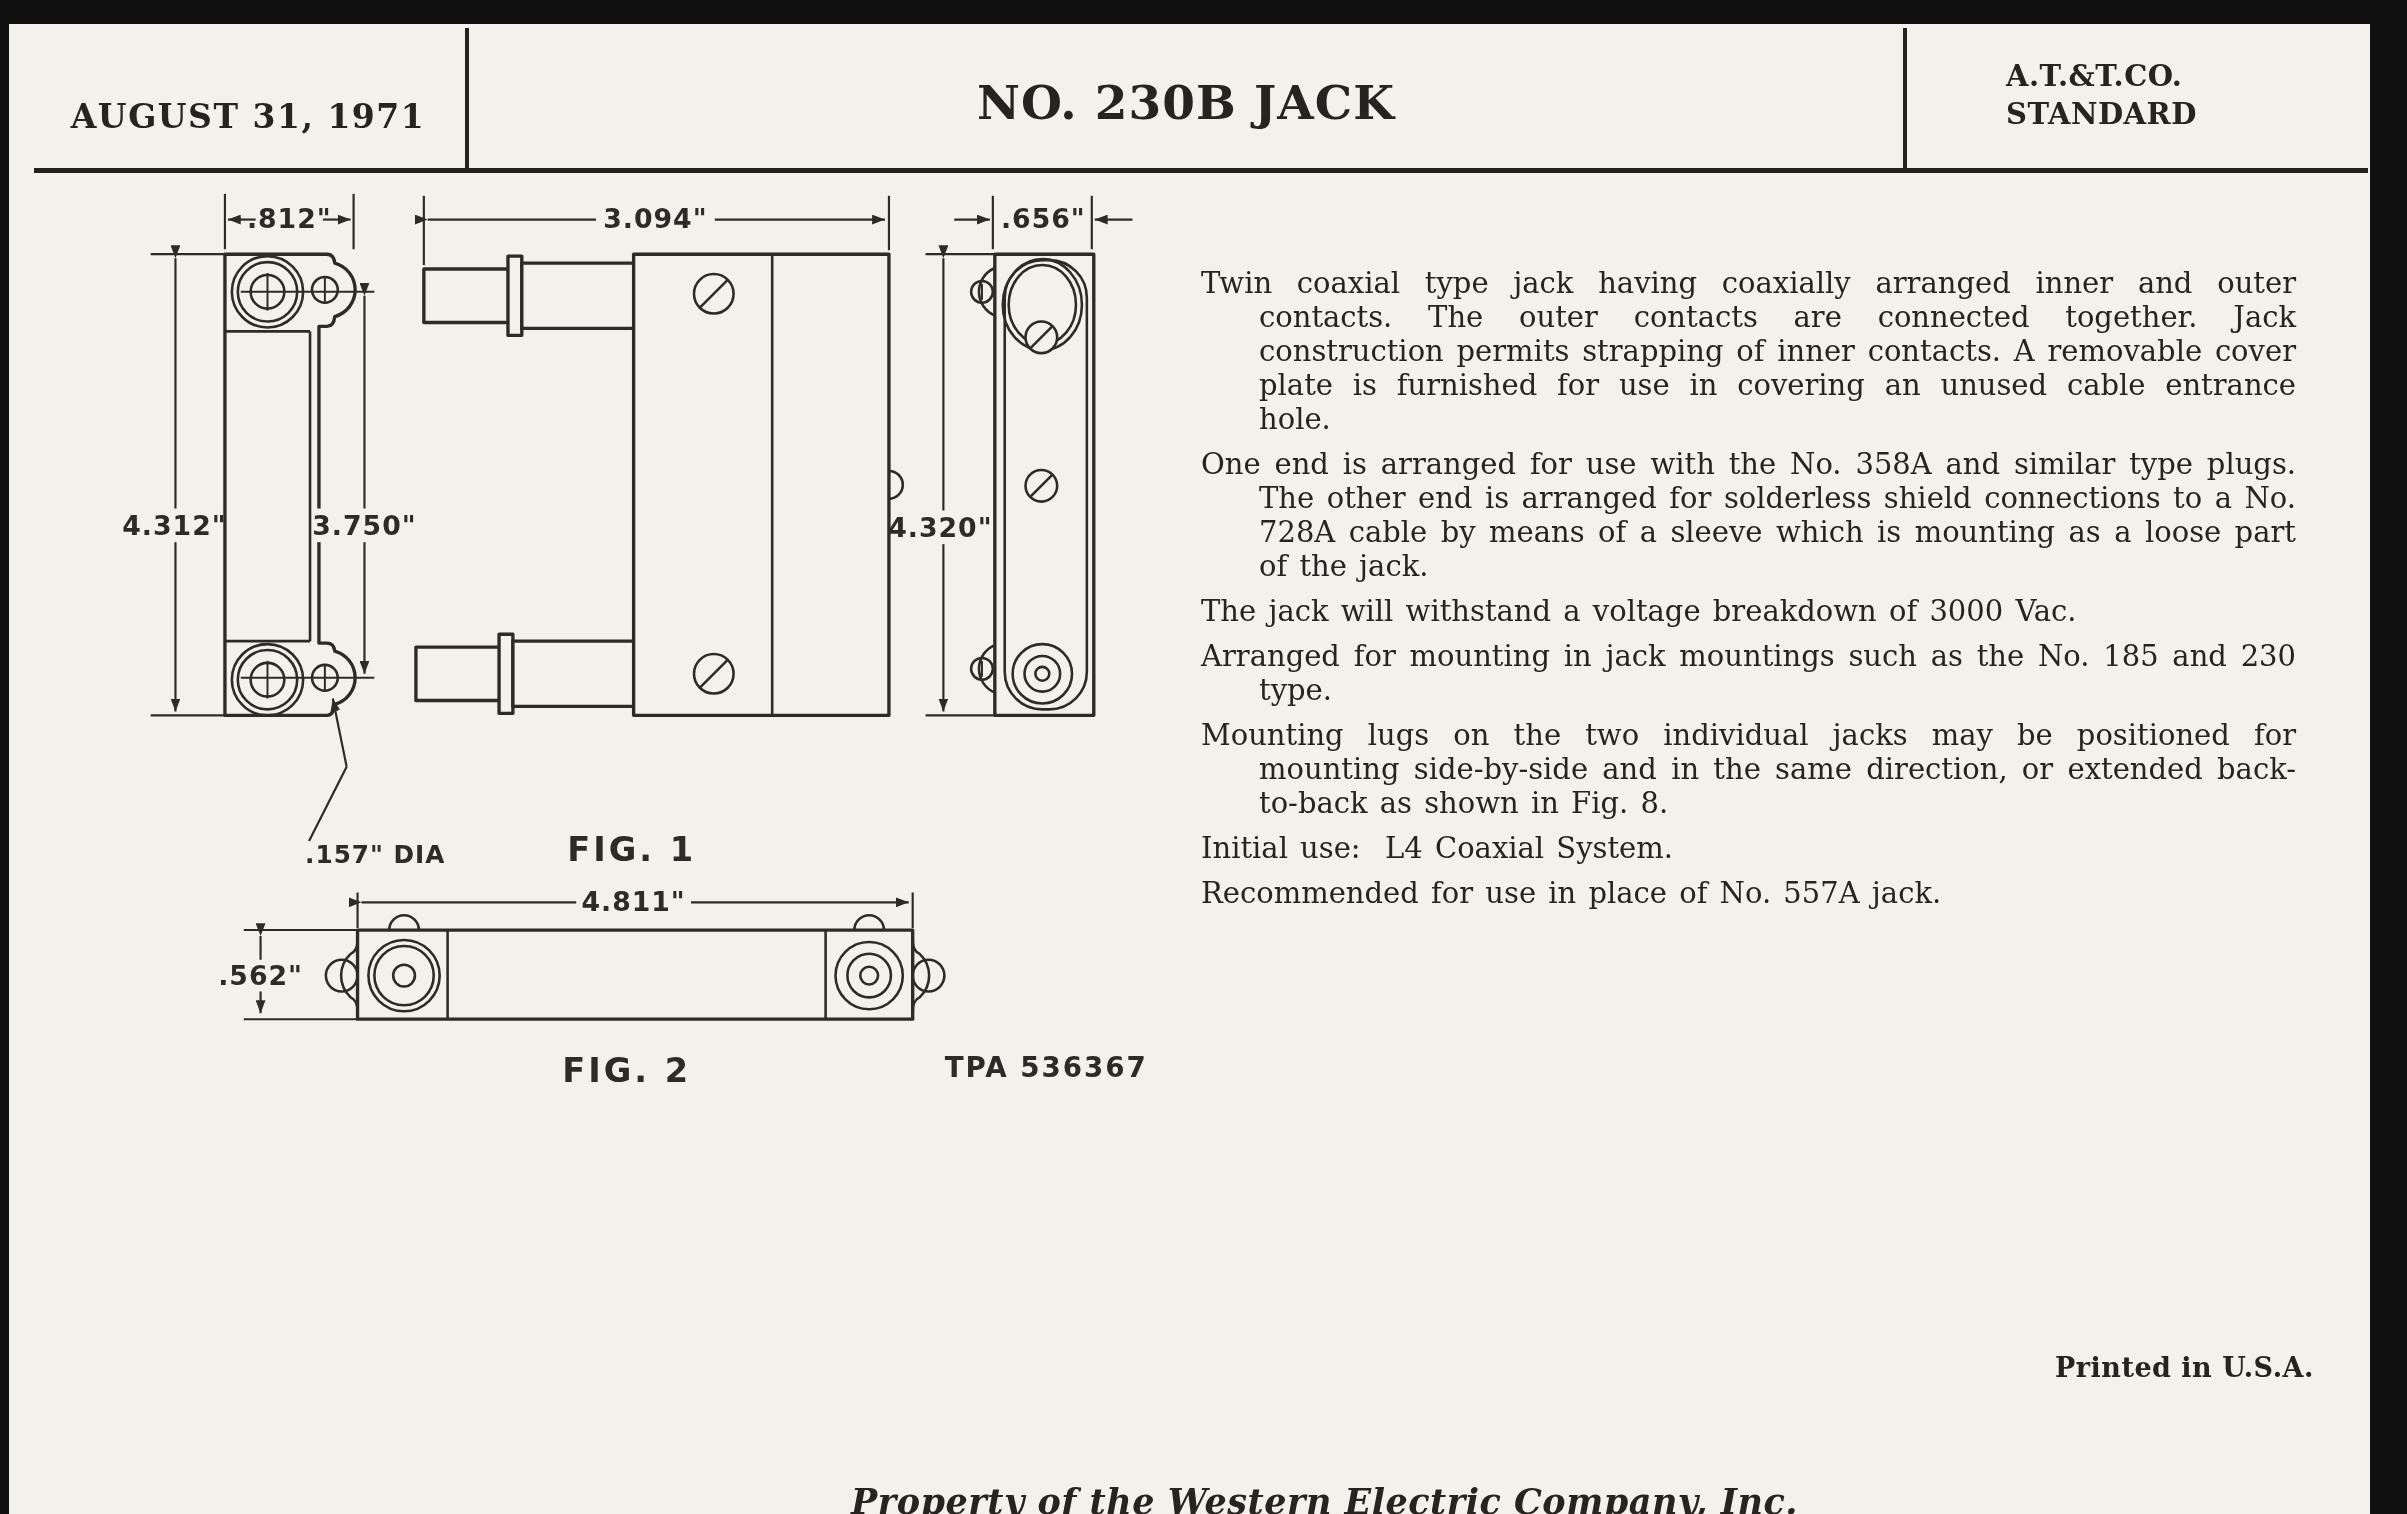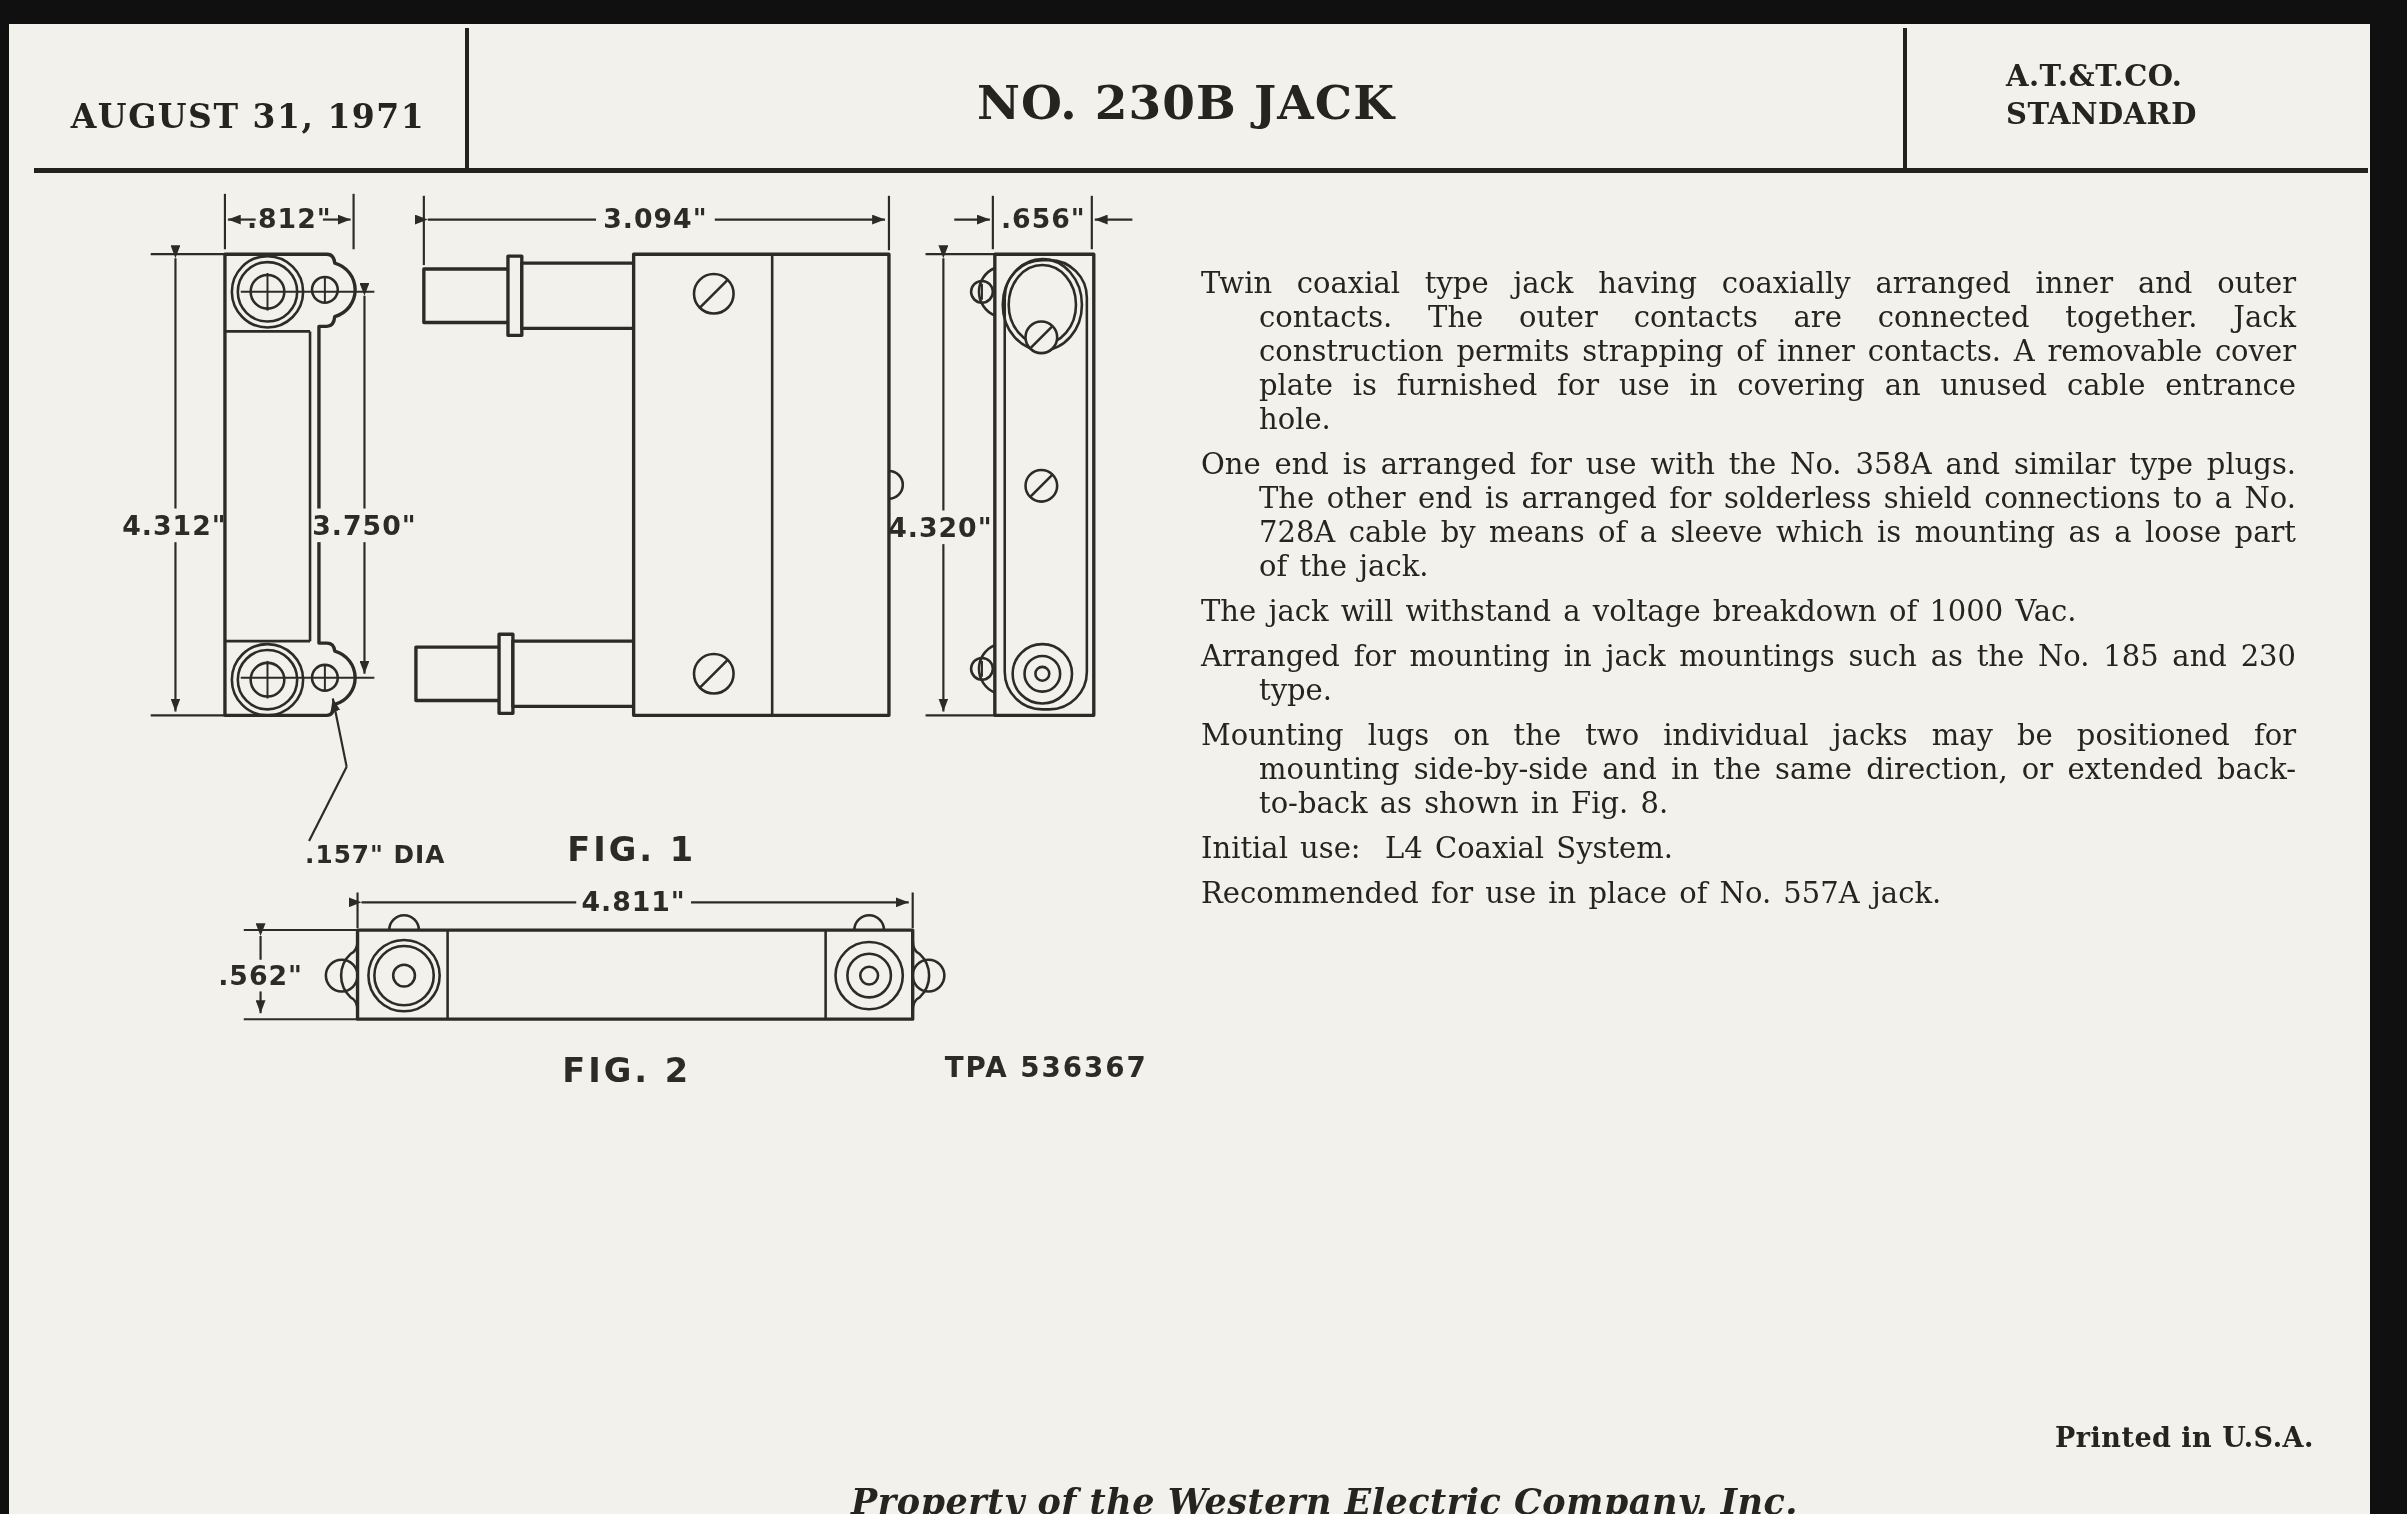--- a/index.html
+++ b/index.html
@@ -19,21 +19,21 @@
   .hdr-title{position:absolute;left:889px;top:75px;width:594px;text-align:center;
              font-weight:bold;font-size:47px;letter-spacing:1px;}
   .hdr-org{position:absolute;left:2006px;top:57px;width:238px;text-align:left;
            font-weight:bold;font-size:29px;line-height:38px;letter-spacing:0.5px;}
 
   .spec{position:absolute;left:1201px;top:224px;width:1095px;margin-top:42px;}
   .spec p{margin:0 0 11px 0;font-size:29px;line-height:34px;text-align:justify;
           padding-left:58px;text-indent:-58px;word-spacing:3px;}
 
   .footer-left{position:absolute;left:851px;top:1481px;font-weight:bold;font-size:35px;letter-spacing:0.5px;font-style:italic;}
-  .footer-right{position:absolute;left:2055px;top:1422px;font-weight:bold;font-size:27px;letter-spacing:0.5px;}
+  .footer-right{position:absolute;left:2055px;top:1352px;font-weight:bold;font-size:27px;letter-spacing:0.5px;}
 
   svg{position:absolute;left:0;top:178px;}
   .part{fill:#f2f1ec;stroke:#2d2b27;stroke-width:3.4;stroke-linejoin:round;}
   .part2{fill:none;stroke:#2d2b27;stroke-width:2.6;stroke-linejoin:round;}
   .dim{stroke:#2d2b27;stroke-width:2.2;fill:none;}
   .thin{stroke:#2d2b27;stroke-width:2;fill:none;}
   .lblbg{fill:#f2f1ec;}
   .dimtext{font-family:"DejaVu Sans", sans-serif;font-weight:bold;font-size:27px;
            fill:#2d2b27;letter-spacing:1px;text-anchor:middle;}
   .figtext{font-family:"DejaVu Sans", sans-serif;font-weight:bold;font-size:34px;
@@ -53,21 +53,21 @@
     <div>A.T.&amp;T.CO.</div>
     <div>STANDARD</div>
   </div>
   <div class="hdr-divider" style="left:465px;top:28px;height:141px;"></div>
   <div class="hdr-divider" style="left:1903px;top:28px;height:141px;"></div>
   <div class="hdr-rule"></div>
 
   <div class="spec">
     <p>Twin coaxial type jack having coaxially arranged inner and outer contacts.  The outer contacts are connected together.  Jack construction permits strapping of inner contacts.  A removable cover plate is furnished for use in covering an unused cable entrance hole.</p>
     <p>One end is arranged for use with the No. 358A and similar type plugs.  The other end is arranged for solderless shield connections to a No. 728A cable by means of a sleeve which is mounting as a loose part of the jack.</p>
-    <p>The jack will withstand a voltage breakdown of 1000 Vac.</p>
+    <p>The jack will withstand a voltage breakdown of 3000 Vac.</p>
     <p>Arranged for mounting in jack mountings such as the No. 185 and 230 type.</p>
     <p>Mounting lugs on the two individual jacks may be positioned for mounting side-by-side and in the same direction, or extended back-to-back as shown in Fig. 8.</p>
     <p>Initial use:&nbsp; L4 Coaxial System.</p>
     <p>Recommended for use in place of No. 557A jack.</p>
   </div>
 
   <svg width="1198" height="950" viewBox="0 180 1210 960">
     <defs>
       <marker id="ah" markerWidth="14" markerHeight="10" refX="13" refY="5" orient="auto" markerUnits="userSpaceOnUse">
         <path d="M0,0 L13,5 L0,10 Z" fill="#2d2b27"></path>

